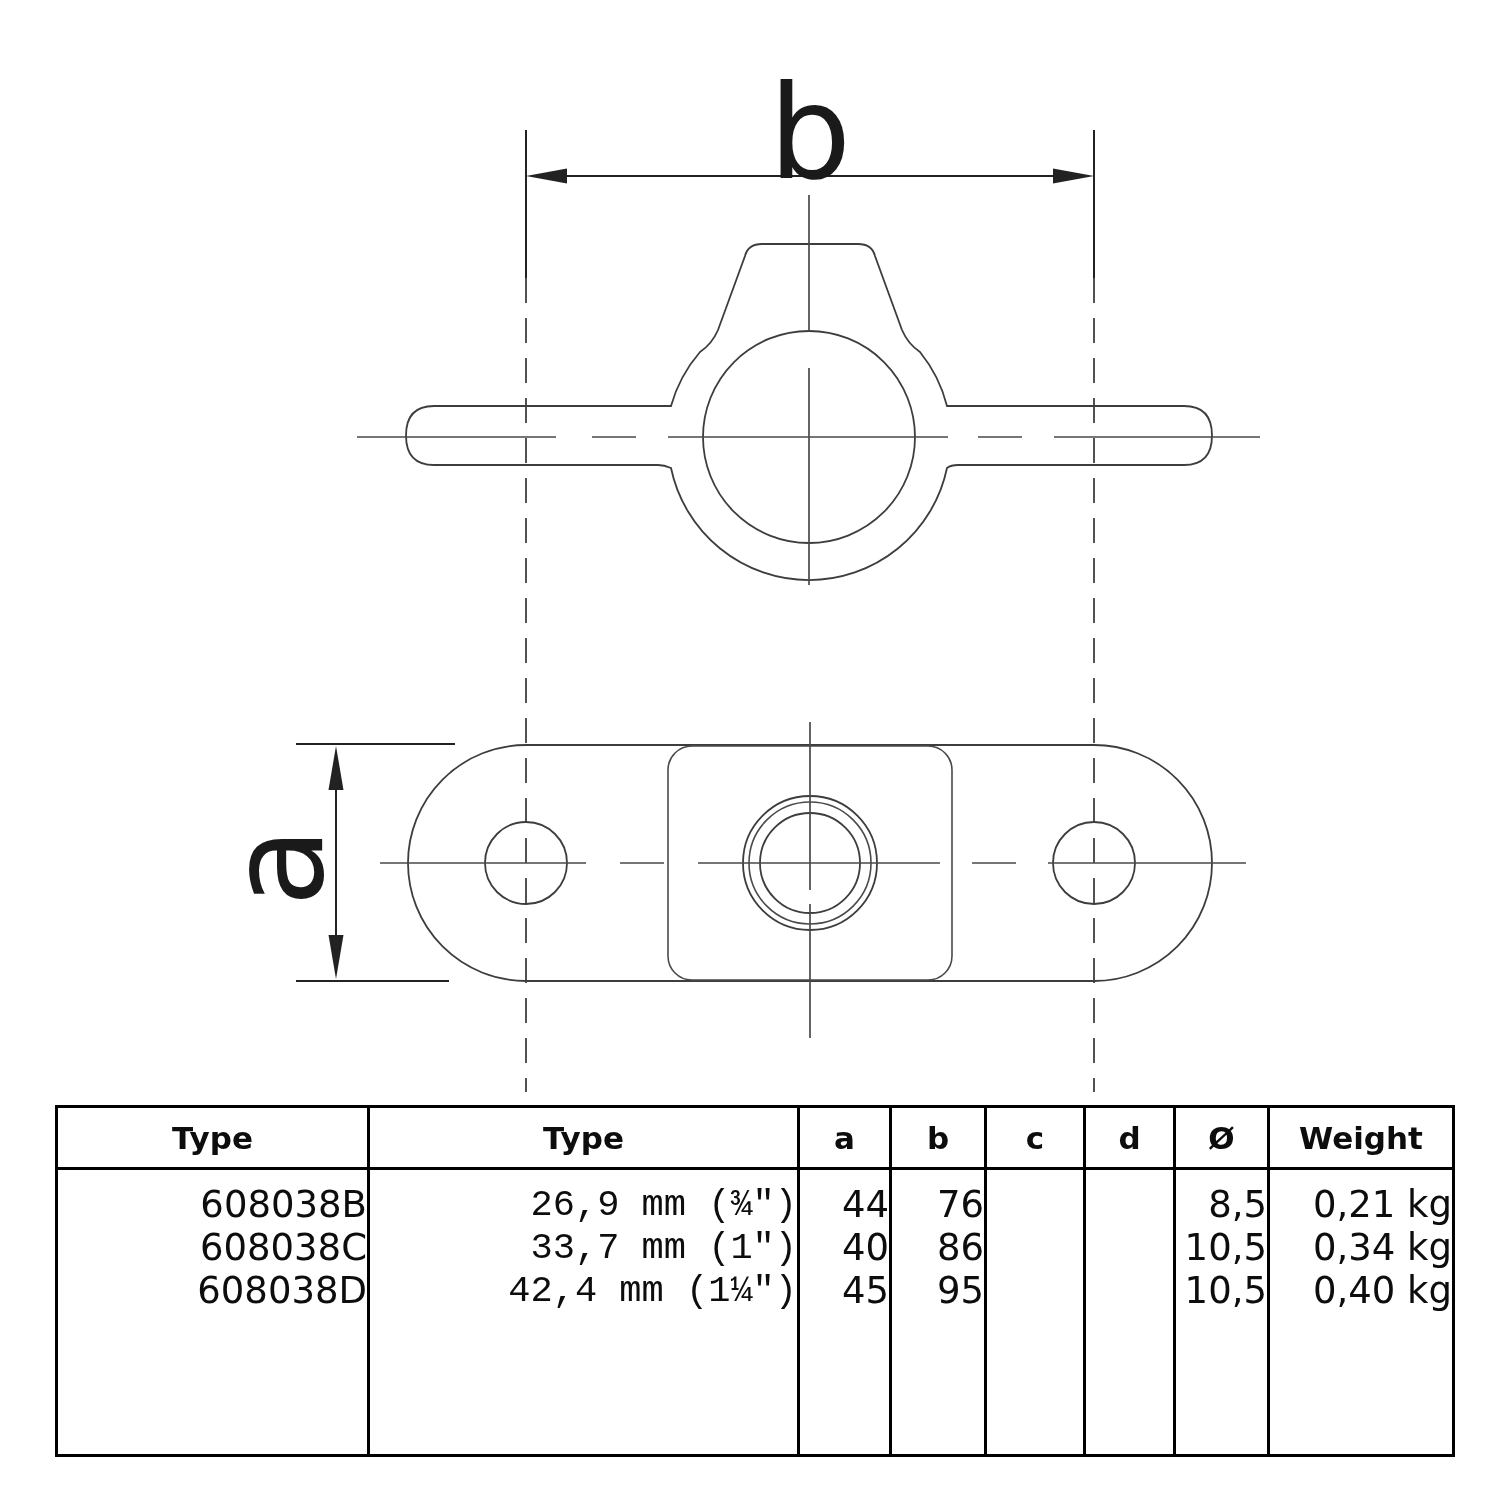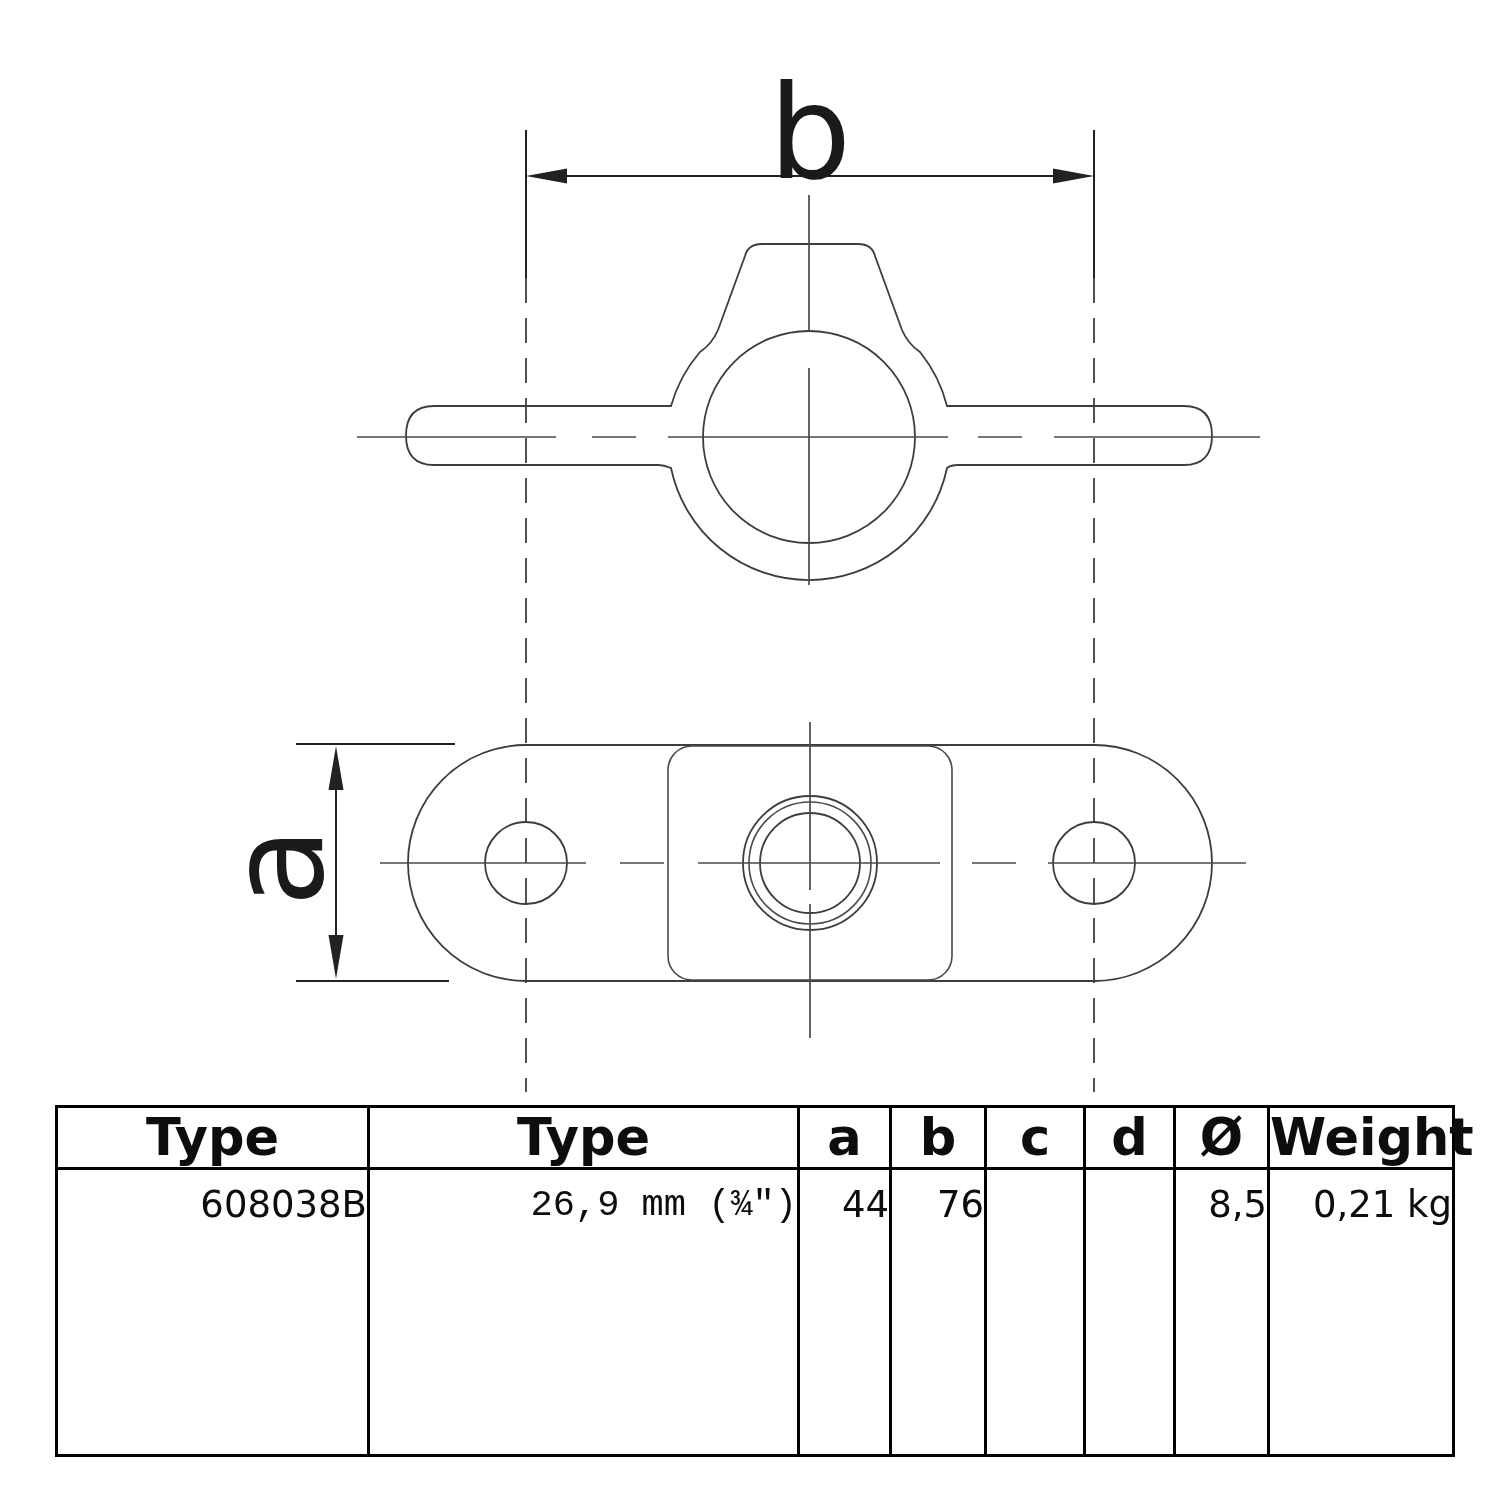--- a/index.html
+++ b/index.html
@@ -49,21 +49,21 @@
   table.spec th, table.spec td {
     border-left: 3px solid #000;
     border-right: 3px solid #000;
     padding: 0;
     margin: 0;
     white-space: nowrap;
     overflow: visible;
   }
   table.spec thead th {
     border-bottom: 3px solid #000;
-    font-size: 51px;
+    font-size: 31px;
     font-weight: bold;
     text-align: center;
     height: 59px;
     vertical-align: middle;
   }
   table.spec td {
     font-size: 37px;
     font-weight: normal;
     text-align: right;
     vertical-align: middle;
@@ -181,20 +181,40 @@
         <tr class="data-row">
           <td>608038B</td>
           <td class="col-size">26,9 mm (¾″)</td>
           <td>44</td>
           <td>76</td>
           <td></td>
           <td></td>
           <td class="col-dia">8,5</td>
           <td>0,21 kg</td>
         </tr>
+        <tr class="data-row">
+          <td>608038C</td>
+          <td class="col-size">33,7 mm (1″)</td>
+          <td>40</td>
+          <td>86</td>
+          <td></td>
+          <td></td>
+          <td class="col-dia">10,5</td>
+          <td>0,34 kg</td>
+        </tr>
+        <tr class="data-row">
+          <td>608038D</td>
+          <td class="col-size">42,4 mm (1¼″)</td>
+          <td>45</td>
+          <td>95</td>
+          <td></td>
+          <td></td>
+          <td class="col-dia">10,5</td>
+          <td>0,40 kg</td>
+        </tr>
         <tr class="filler-row">
           <td></td>
             <td></td>
           <td></td>
             <td></td>
           <td></td>
             <td></td>
           <td></td>
             <td></td>
         </tr>

